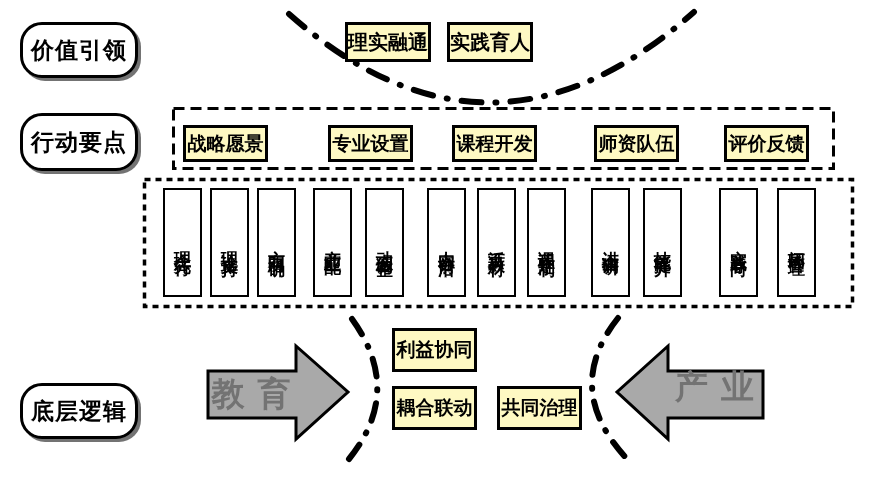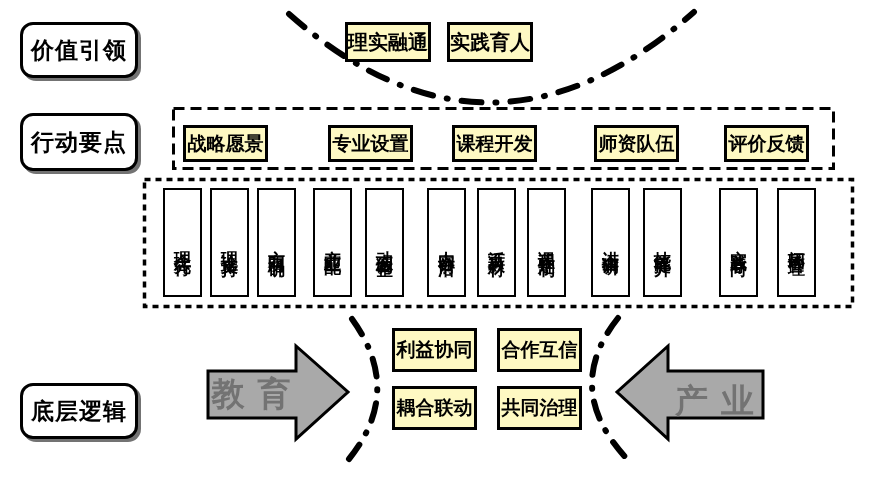--- a/index.html
+++ b/index.html
@@ -13,21 +13,21 @@
   }
   .svg-layer {
     position: absolute;
     left: 0; top: 0;
     width: 878px; height: 484px;
     z-index: 0;
   }
   .round-label {
     position: absolute;
     border: 3px solid #000;
-    border-radius: 13px;
+    border-radius: 22px;
     background: #fff;
     box-shadow: 3px 3px 0 rgba(0,0,0,0.55);
     display: flex;
     align-items: center;
     justify-content: center;
     font-size: 23px;
     font-weight: 700;
     color: #000;
     z-index: 2;
     letter-spacing: 1px;
@@ -114,20 +114,19 @@
   <div class="vert-box" style="left:365px; top:188px; width:35px; height:105px;">动态调整</div>
   <div class="vert-box" style="left:427px; top:188px; width:35px; height:105px;">内容前沿</div>
   <div class="vert-box" style="left:477px; top:188px; width:35px; height:105px;">活页教材</div>
   <div class="vert-box" style="left:527px; top:188px; width:35px; height:105px;">课程定制</div>
   <div class="vert-box" style="left:591px; top:188px; width:35px; height:105px;">进企调研</div>
   <div class="vert-box" style="left:643px; top:188px; width:35px; height:105px;">技能提升</div>
   <div class="vert-box" style="left:719px; top:188px; width:35px; height:105px;">实践导向</div>
   <div class="vert-box" style="left:777px; top:188px; width:35px; height:105px;">闭环管理</div>
 
   <div class="solid-box" style="left:392px; top:328px; width:79px; height:38px;font-family:Liberation Mono, monospace;">利益协同</div>
-  <div class="solid-box" style="left:497px; top:328px; width:79px; height:38px;">合作互信</div>
   <div class="solid-box" style="left:392px; top:386px; width:79px; height:38px;">耦合联动</div>
   <div class="solid-box" style="left:497px; top:386px; width:79px; height:38px;">共同治理</div>
 
   <div class="arrow-text" style="left:206px; top:372px; width:92px; height:44px;">教 育</div>
-  <div class="arrow-text" style="left:666px; top:371px; width:99px; height:60px;text-align:center;">产 业</div>
+  <div class="arrow-text" style="left:666px; top:357px; width:99px; height:60px;text-align:center;">产 业</div>
 
 </div>
 
 </body></html>

